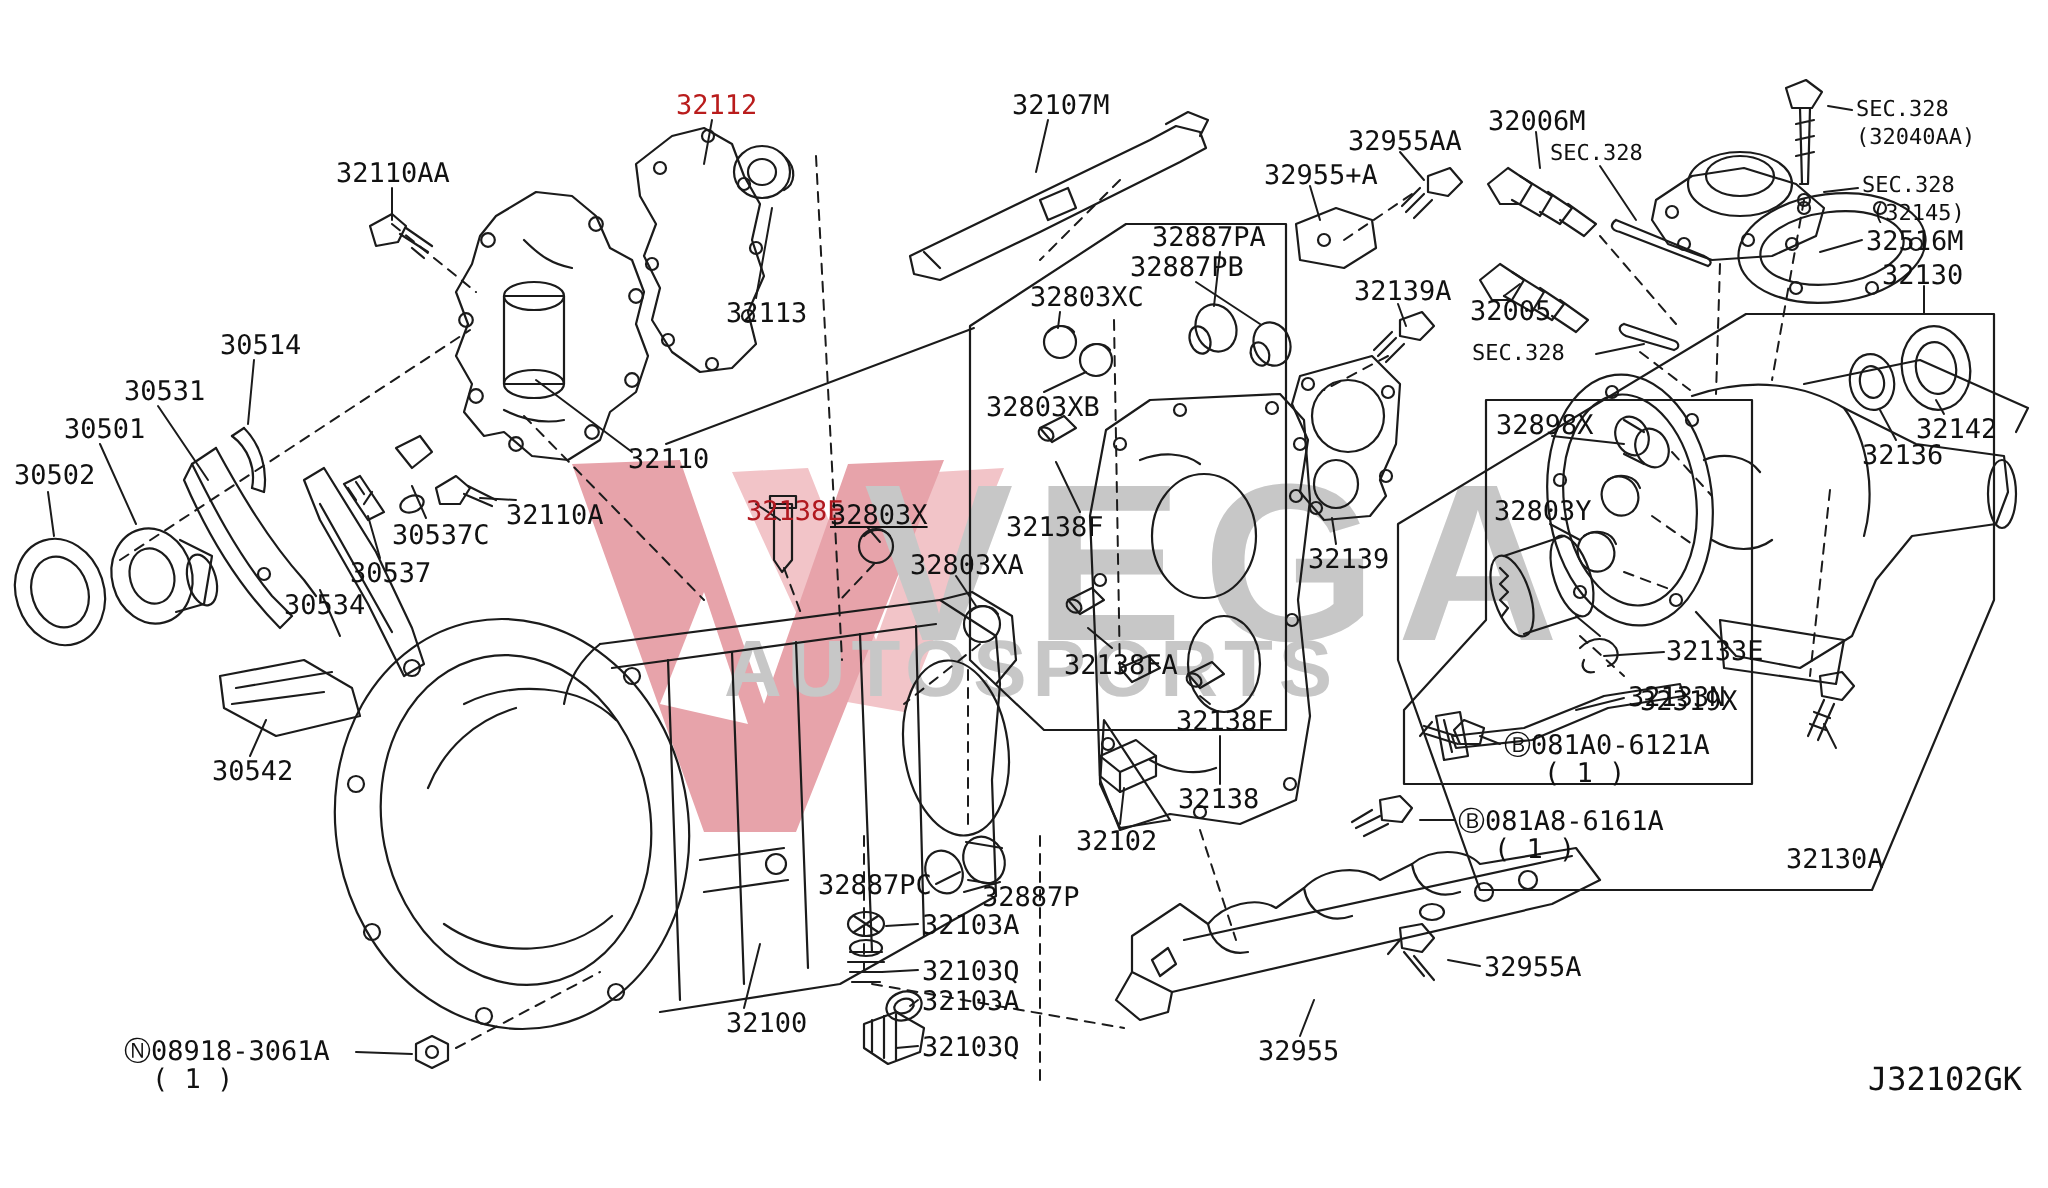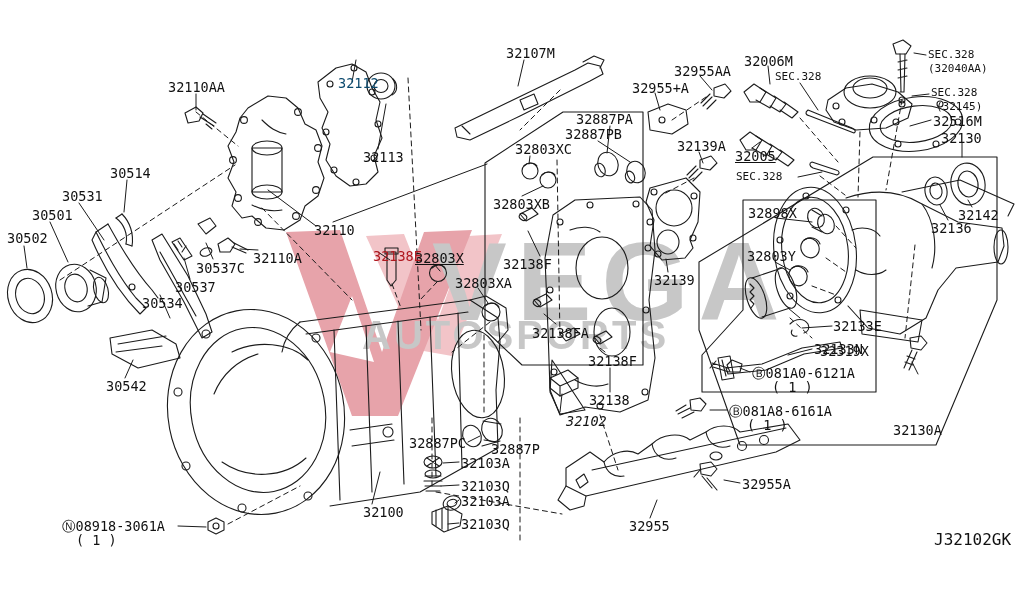--- a/index.html
+++ b/index.html
@@ -458,21 +458,21 @@
       <path d="M576,480 L584,474 L588,482 L580,488 Z"></path>
     </g>
     <g>
       <path d="M700,464 L711,462 L717,469 L711,476 L701,474 Z"></path>
       <path d="M702,476 L712,488 M707,478 L717,490 M700,470 L694,477"></path>
     </g>
   </svg>
 
   <div id="labels-layer">
       <div class="plabel" style="left: 168px; top: 80px; color: rgb(17, 17, 17);">32110AA</div>
-      <div class="plabel" style="left: 338px; top: 46px; color: #0c4a6e; margin-top: 30px;">32112</div>
+      <div class="plabel" style="left: 338px; top: 46px; color: #b91c1c;">32112</div>
       <div class="plabel" style="left: 363px; top: 150px; color: rgb(17, 17, 17);">32113</div>
       <div class="plabel" style="left: 110px; top: 166px; color: rgb(17, 17, 17);">30514</div>
       <div class="plabel" style="left: 62px; top: 189px; color: rgb(17, 17, 17);">30531</div>
       <div class="plabel" style="left: 32px; top: 208px; color: rgb(17, 17, 17);">30501</div>
       <div class="plabel" style="left: 7px; top: 231px; color: rgb(17, 17, 17);">30502</div>
       <div class="plabel" style="left: 314px; top: 223px; color: rgb(17, 17, 17);">32110</div>
       <div class="plabel" style="left: 196px; top: 261px; color: rgb(17, 17, 17);">30537C</div>
       <div class="plabel" style="left: 175px; top: 280px; color: rgb(17, 17, 17);">30537</div>
       <div class="plabel" style="left: 142px; top: 296px; color: rgb(17, 17, 17);">30534</div>
       <div class="plabel" style="left: 106px; top: 379px; color: rgb(17, 17, 17);">30542</div>
@@ -482,38 +482,38 @@
       <div class="plabel" style="left: 455px; top: 276px; color: rgb(17, 17, 17);">32803XA</div>
       <div class="plabel" style="left: 506px; top: 46px; color: rgb(17, 17, 17);">32107M</div>
       <div class="plabel" style="left: 576px; top: 112px; color: rgb(17, 17, 17);">32887PA</div>
       <div class="plabel" style="left: 565px; top: 127px; color: rgb(17, 17, 17);">32887PB</div>
       <div class="plabel" style="left: 515px; top: 142px; color: rgb(17, 17, 17);">32803XC</div>
       <div class="plabel" style="left: 493px; top: 197px; color: rgb(17, 17, 17);">32803XB</div>
       <div class="plabel" style="left: 503px; top: 257px; color: rgb(17, 17, 17);">32138F</div>
       <div class="plabel" style="left: 532px; top: 326px; color: rgb(17, 17, 17);">32138FA</div>
       <div class="plabel" style="left: 588px; top: 354px; color: rgb(17, 17, 17);">32138F</div>
       <div class="plabel" style="left: 589px; top: 393px; color: rgb(17, 17, 17);">32138</div>
-      <div class="plabel" style="left: 566px; top: 414px; color: rgb(17, 17, 17); font-style: italic;">32102</div>
+      <div class="plabel" style="left: 538px; top: 414px; color: rgb(17, 17, 17);">32102</div>
       <div class="plabel" style="left: 409px; top: 436px; color: rgb(17, 17, 17);">32887PC</div>
       <div class="plabel" style="left: 491px; top: 442px; color: rgb(17, 17, 17);">32887P</div>
       <div class="plabel" style="left: 461px; top: 456px; color: rgb(17, 17, 17);">32103A</div>
       <div class="plabel" style="left: 461px; top: 479px; color: rgb(17, 17, 17);">32103Q</div>
       <div class="plabel" style="left: 461px; top: 494px; color: rgb(17, 17, 17);">32103A</div>
       <div class="plabel" style="left: 461px; top: 517px; color: rgb(17, 17, 17);">32103Q</div>
       <div class="plabel" style="left: 363px; top: 505px; color: rgb(17, 17, 17);">32100</div>
       <div class="plabel" style="left: 62px; top: 519px; color: rgb(17, 17, 17);">Ⓝ08918-3061A</div>
       <div class="plabel" style="left: 76px; top: 533px; color: rgb(17, 17, 17);">( 1 )</div>
       <div class="plabel" style="left: 629px; top: 519px; color: rgb(17, 17, 17);">32955</div>
       <div class="plabel" style="left: 742px; top: 477px; color: rgb(17, 17, 17);">32955A</div>
       <div class="plabel" style="left: 674px; top: 64px; color: rgb(17, 17, 17);">32955AA</div>
       <div class="plabel" style="left: 632px; top: 81px; color: rgb(17, 17, 17);">32955+A</div>
       <div class="plabel" style="left: 677px; top: 139px; color: rgb(17, 17, 17);">32139A</div>
       <div class="plabel" style="left: 744px; top: 54px; color: rgb(17, 17, 17);">32006M</div>
       <div class="plabel sec" style="left: 775px; top: 71px; color: rgb(17, 17, 17);">SEC.328</div>
-      <div class="plabel" style="left: 735px; top: 149px; color: rgb(17, 17, 17); text-decoration: underline;">32005</div>
+      <div class="plabel" style="left: 735px; top: 149px; color: rgb(17, 17, 17);">32005</div>
       <div class="plabel sec" style="left: 736px; top: 171px; color: rgb(17, 17, 17);">SEC.328</div>
       <div class="plabel sec" style="left: 928px; top: 49px; color: rgb(17, 17, 17);">SEC.328</div>
       <div class="plabel sec" style="left: 928px; top: 63px; color: rgb(17, 17, 17);">(32040AA)</div>
       <div class="plabel sec" style="left: 931px; top: 87px; color: rgb(17, 17, 17);">SEC.328</div>
       <div class="plabel sec" style="left: 936px; top: 101px; color: rgb(17, 17, 17);">(32145)</div>
       <div class="plabel" style="left: 933px; top: 114px; color: rgb(17, 17, 17);">32516M</div>
       <div class="plabel" style="left: 941px; top: 131px; color: rgb(17, 17, 17);">32130</div>
       <div class="plabel" style="left: 748px; top: 206px; color: rgb(17, 17, 17);">32898X</div>
       <div class="plabel" style="left: 747px; top: 249px; color: rgb(17, 17, 17);">32803Y</div>
       <div class="plabel" style="left: 958px; top: 208px; color: rgb(17, 17, 17);">32142</div>

